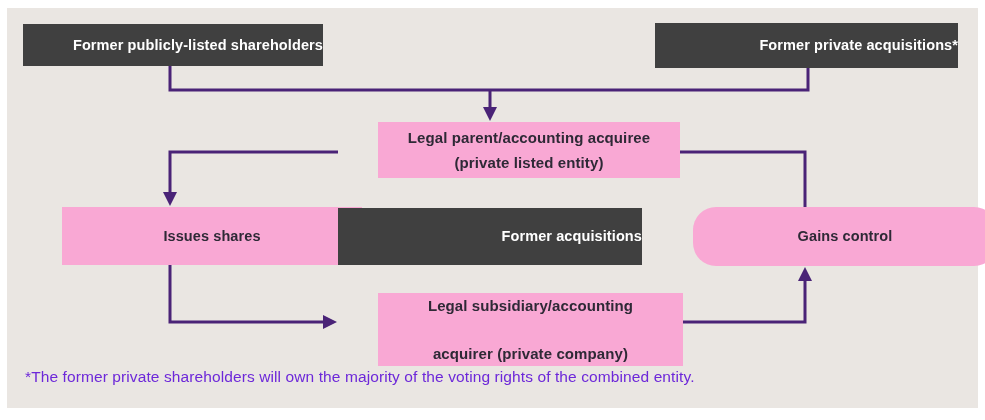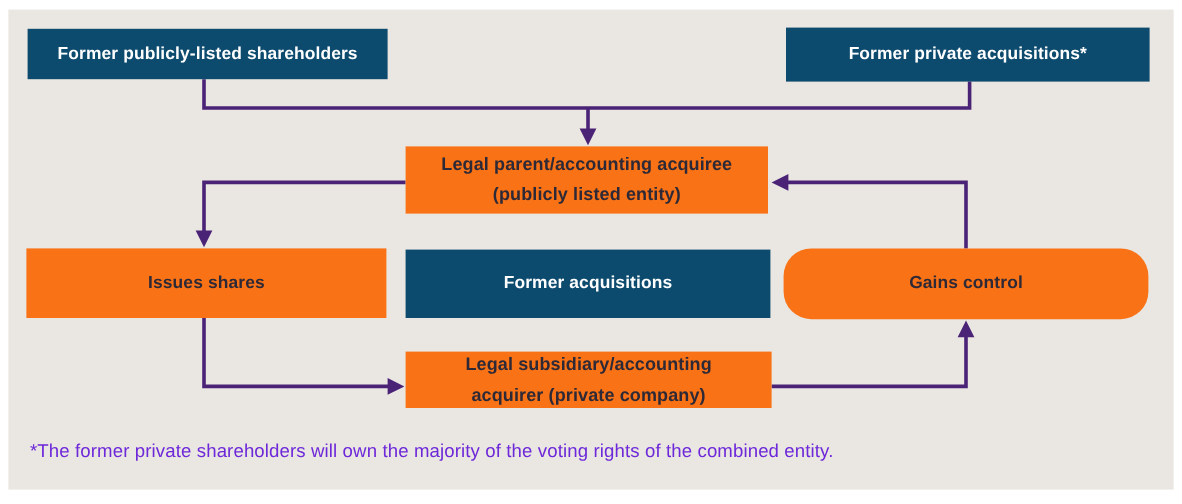--- a/index.html
+++ b/index.html
@@ -25,34 +25,36 @@
     flex-direction: column;
     align-items: center;
     justify-content: center;
     text-align: center;
     font-weight: 700;
     font-size: 14.5px;
     letter-spacing: 0.1px;
     line-height: 1.7;
   }
   .node.purple {
-    background: #0c4a6e;
+    background: #404040;
     color: #ffffff;
+    align-items: flex-end;
   }
   .node.white {
-    background: #f97316;
+    background: #f9a8d4;
     color: #2e2936;
+    margin-left: 40px;
   }
   #node-former-public   { left: 23px;  top: 24px;  width: 300px; height: 42px; }
   #node-former-private  { left: 655px; top: 23px;  width: 303px; height: 45px; }
   #node-legal-parent    { left: 338px; top: 122px; width: 302px; height: 56px; font-size: 15px; }
   #node-issues-shares   { left: 22px;  top: 207px; width: 300px; height: 58px; }
   #node-reverse-acq     { left: 338px; top: 208px; width: 304px; height: 57px; }
   #node-gains-control   { left: 653px; top: 207px; width: 304px; height: 59px; border-radius: 23px; }
-  #node-legal-sub       { left: 338px; top: 293px; width: 305px; height: 47px; font-size: 15px; }
+  #node-legal-sub       { left: 338px; top: 293px; width: 305px; height: 73px; font-size: 15px; justify-content: space-between; }
   .connectors {
     position: absolute;
     left: 0; top: 0;
     width: 985px; height: 420px;
     pointer-events: none;
   }
   .connectors polyline {
     fill: none;
     stroke: #4a2377;
     stroke-width: 3;
@@ -100,21 +102,21 @@
   <div id="node-former-public" class="node purple">
     <span>Former publicly-listed shareholders</span>
   </div>
 
   <div id="node-former-private" class="node purple">
     <span>Former private acquisitions*</span>
   </div>
 
   <div id="node-legal-parent" class="node white">
     <span>Legal parent/accounting acquiree</span>
-    <span>(publicly listed entity)</span>
+    <span>(private listed entity)</span>
   </div>
 
   <div id="node-issues-shares" class="node white">
     <span>Issues shares</span>
   </div>
 
   <div id="node-reverse-acq" class="node purple">
     <span>Former acquisitions</span>
   </div>
 

